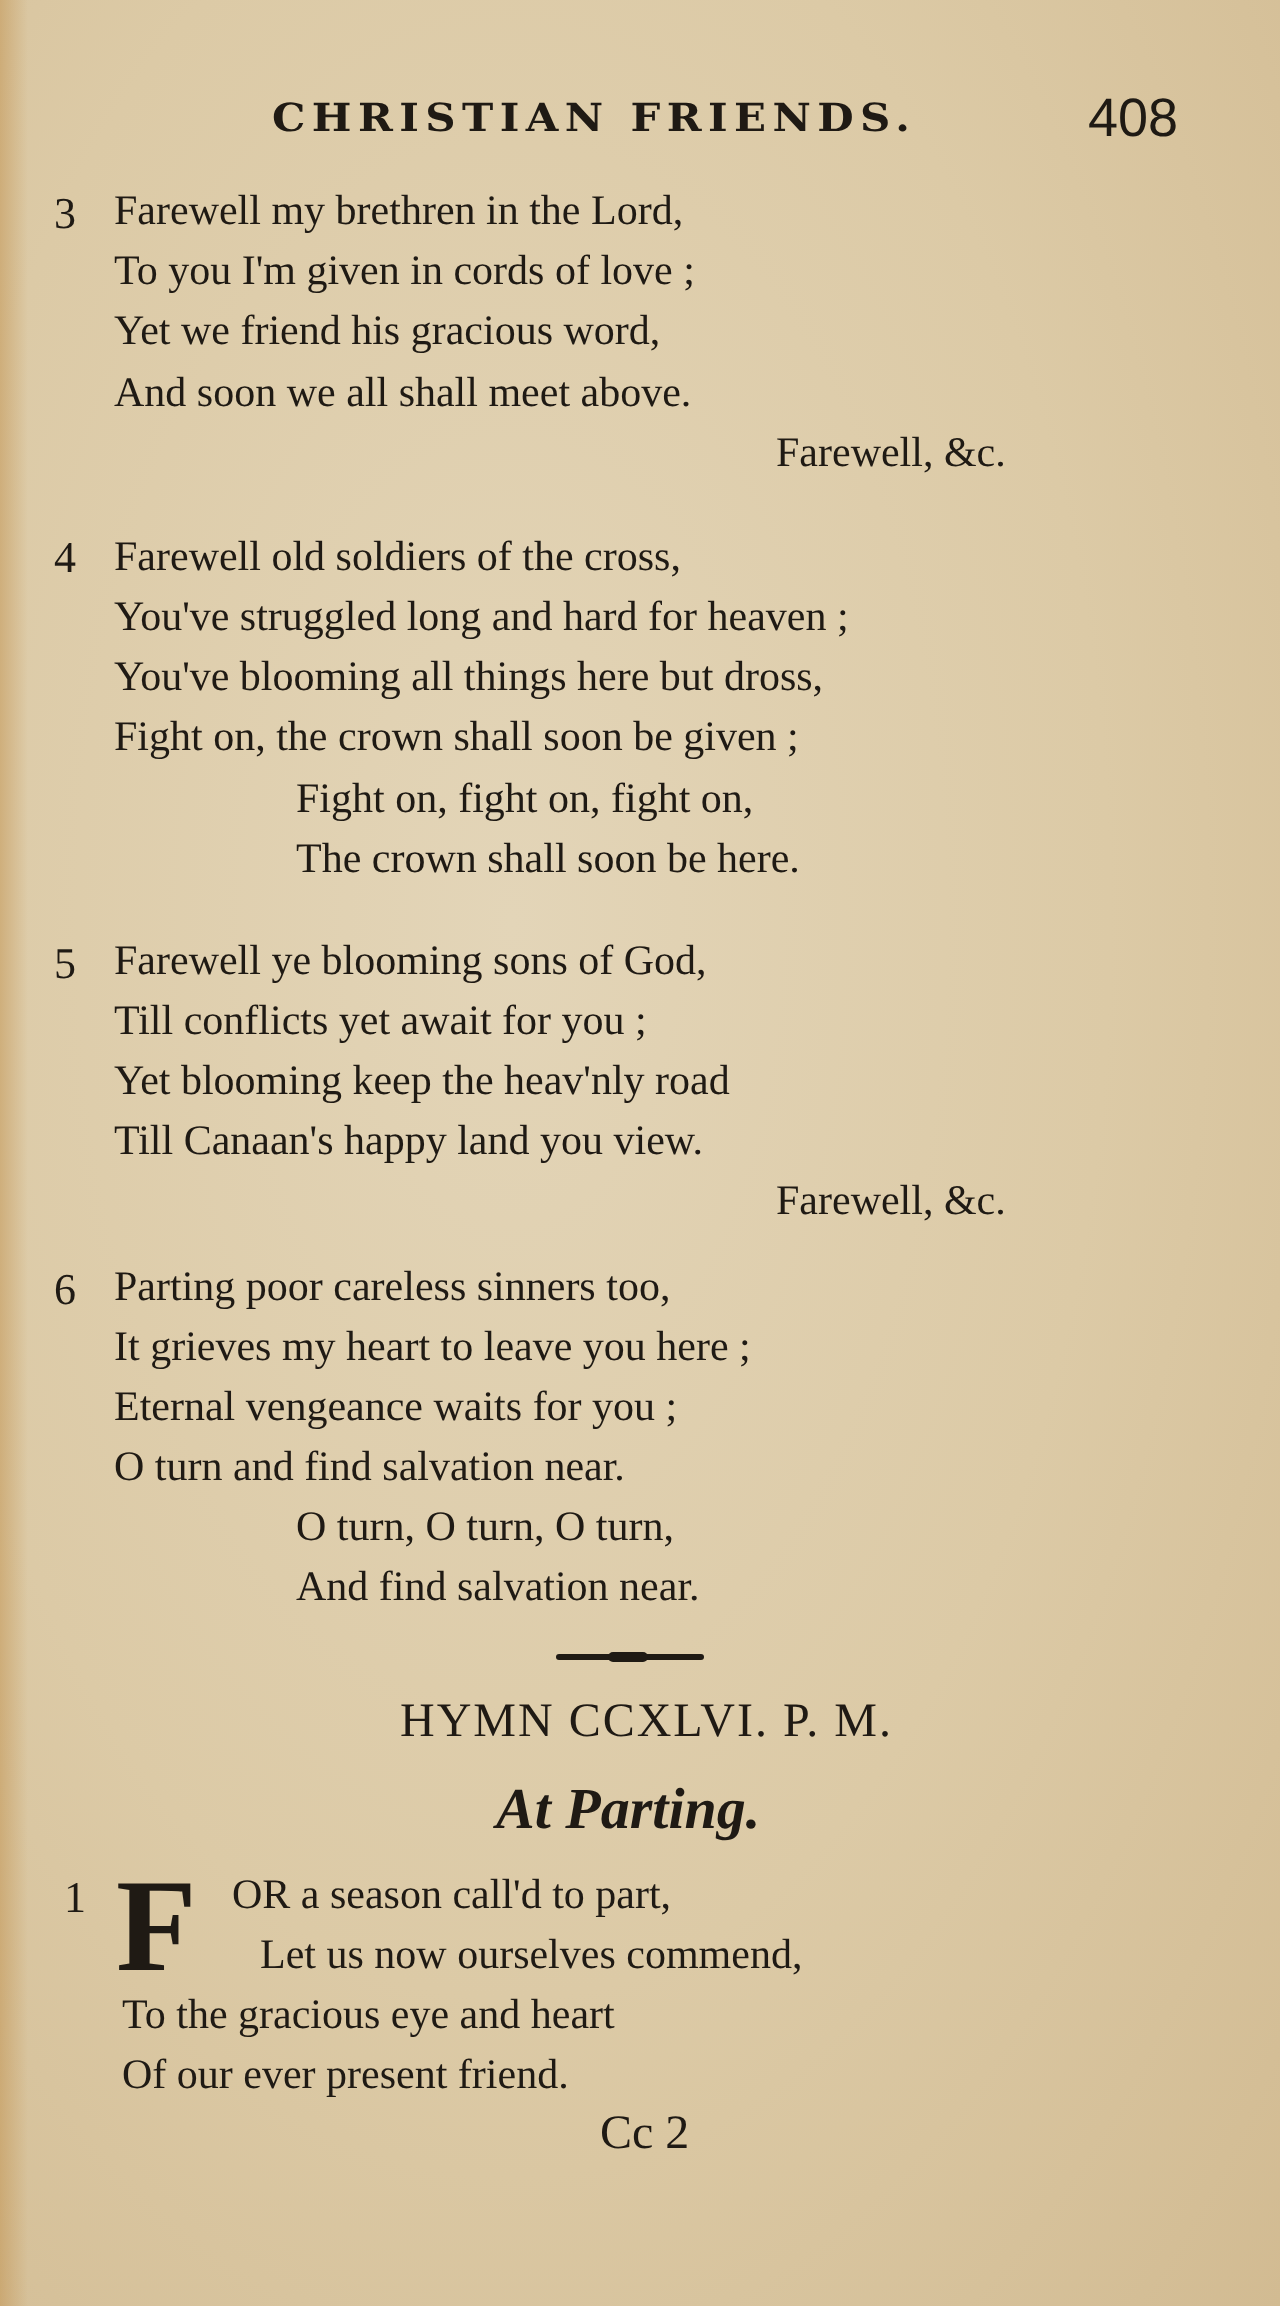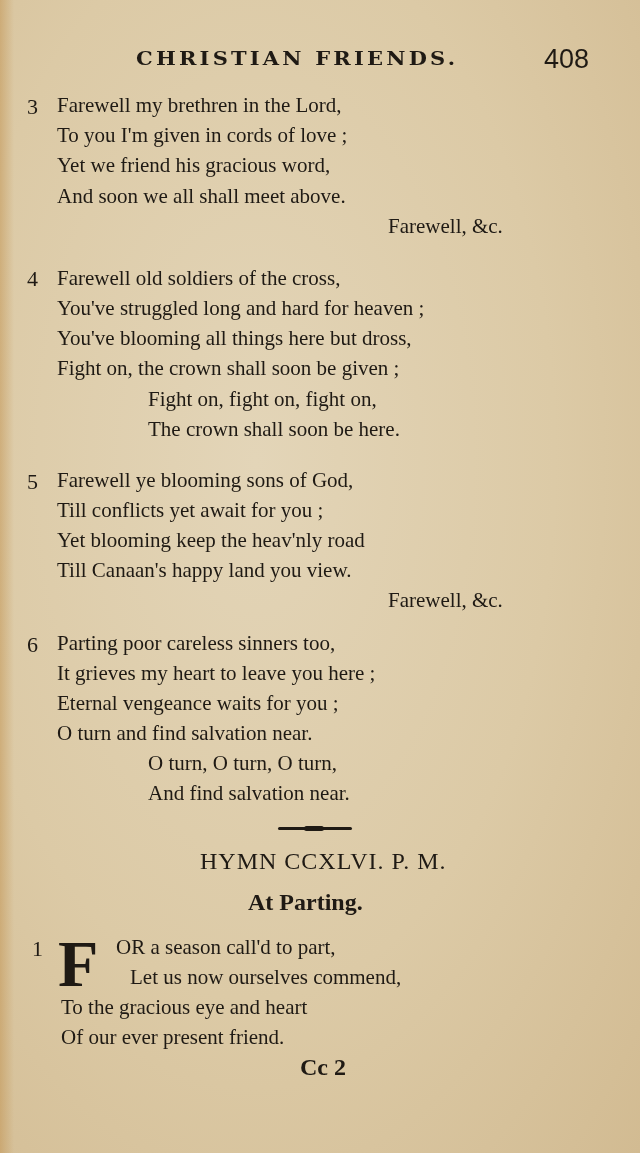--- a/index.html
+++ b/index.html
@@ -33,27 +33,27 @@
     background:#1f1a14; border-radius:2px;
   }
   .rule::after {
     content:""; position:absolute; left:26px; top:-1px; width:20px; height:5px;
     background:#1f1a14; border-radius:3px;
   }
   .hymn-title {
     position:absolute; top:848px; left:160px; font-size:24px; letter-spacing:1px;margin-left:40px;
   }
   .hymn-subtitle {
-    position:absolute; top:889px; left:248px; font-size:24px; font-weight:bold;
+    position:absolute; top:889px; left:248px; font-size:29px; font-style:italic; font-weight:bold;
   }
   .dropcap {
     position:absolute; left:58px; top:934px; font-size:66px; font-weight:bold; line-height:60px;
   }
   .signature {
-    position:absolute; top:1054px; left:300px; font-size:24px;font-weight:bold;
+    position:absolute; top:1054px; left:300px; font-size:24px;
   }
 </style>
 </head>
 <body>
 
 <div class="page-edge"></div>
 
 <div class="running-head">CHRISTIAN FRIENDS.</div>
 <div class="page-number">408</div>
 

